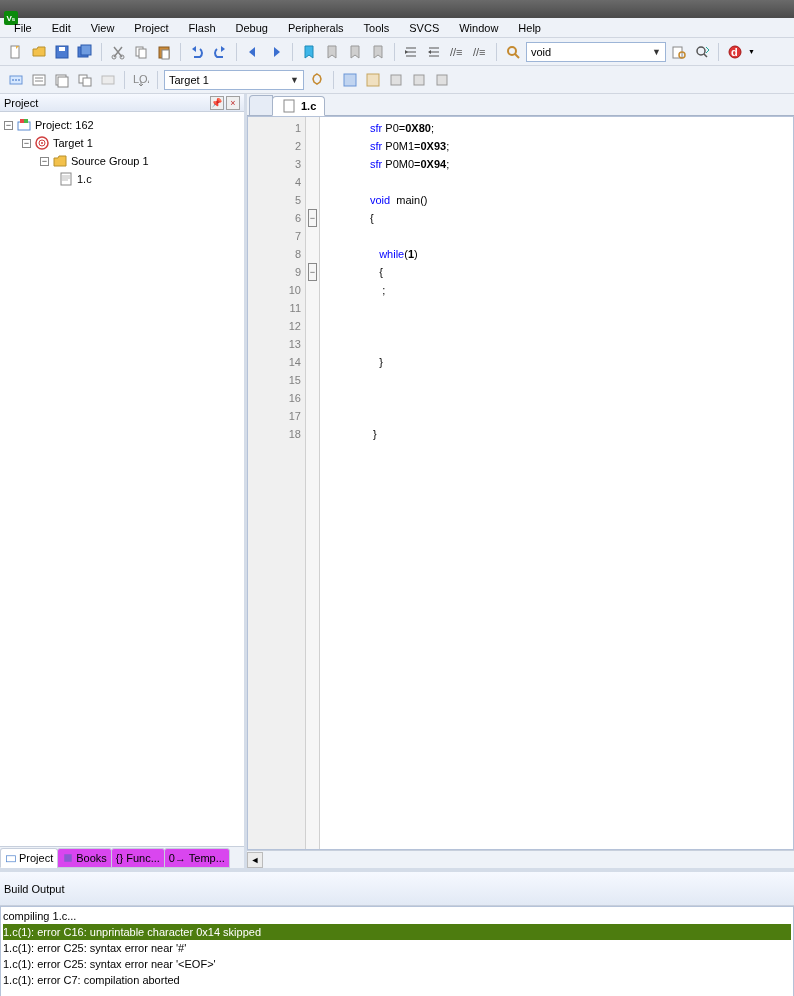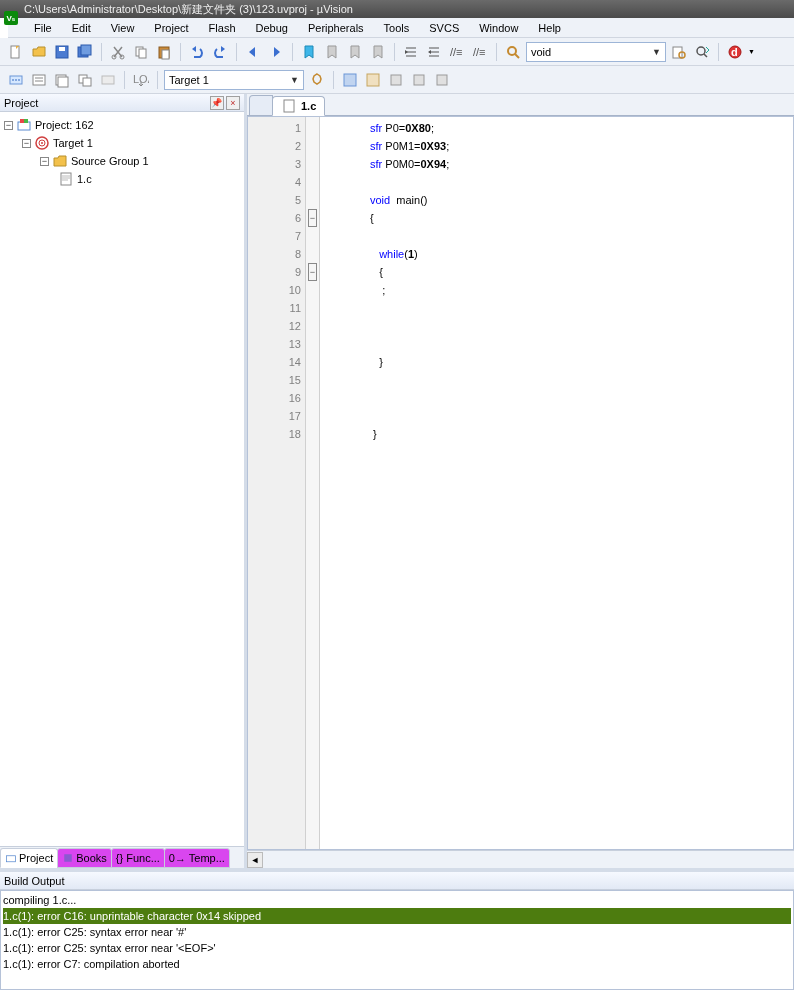--- a/index.html
+++ b/index.html
@@ -1,19 +1,19 @@
 <!DOCTYPE html>
 <html><head>
 <meta charset="utf-8">
 <style>
 *{box-sizing:border-box;margin:0;padding:0;font-family:Tahoma,"Segoe UI",Arial,sans-serif;font-size:11px;}
 html,body{width:794px;height:996px;overflow:hidden;background:#fff;}
 .title-bar{height:18px;background:linear-gradient(to bottom,#6a6a6a,#4a4a4a);color:#eee;display:flex;align-items:center;padding:0 4px;gap:6px;}
 .title-bar .icon{width:14px;height:14px;background:#0b8a0b;border-radius:2px;display:flex;align-items:center;justify-content:center;color:#fff;font-size:8px;font-weight:bold;margin-top:18px;}
-.menu-bar{height:20px;background:#eef2f8;border-bottom:1px solid #d0d6e0;display:flex;align-items:center;padding:0 16px;margin-left:8px;}
+.menu-bar{height:20px;background:#eef2f8;border-bottom:1px solid #d0d6e0;display:flex;align-items:center;padding:0 4px;}
 .menu-bar span{padding:2px 10px;cursor:default;}
 .toolbar{height:28px;background:#eef2f8;border-bottom:1px solid #d0d6e0;display:flex;align-items:center;padding:0 6px;gap:3px;}
 .tbtn{width:20px;height:20px;border:1px solid transparent;border-radius:3px;display:flex;align-items:center;justify-content:center;}
 .tsep{width:1px;height:18px;background:#c7cfdc;margin:0 3px;}
 .combo{height:20px;border:1px solid #9db5d7;background:#fff;display:flex;align-items:center;padding:0 4px;gap:4px;}
 .combo .arrow{font-size:9px;color:#333;}
 svg{display:block;}
 .main{display:flex;height:774px;}
 .proj-panel{width:247px;border-right:3px solid #d4dce8;display:flex;flex-direction:column;background:#fff;}
 .proj-header{height:18px;background:linear-gradient(to bottom,#f6f9ff,#e2e9f5);border-bottom:1px solid #c7cfdc;display:flex;align-items:center;justify-content:space-between;padding:0 4px;}
@@ -38,31 +38,30 @@
 .linebar div{height:18px;line-height:18px;}
 .foldbar{width:14px;background:#f6f6f6;border-right:1px solid #d0d0d0;padding-top:2px;}
 .foldbar div{height:18px;display:flex;align-items:center;justify-content:center;}
 .fold{width:9px;height:9px;border:1px solid #888;font-size:9px;line-height:7px;text-align:center;color:#555;}
 .code{flex:1;padding:2px 6px;font-family:"Courier New",monospace;font-size:13px;line-height:18px;white-space:pre;margin-left:44px;}
 .kw-blue{color:#0000ff;}
 .kw-num{font-weight:bold;}
 .editor-scroll{height:18px;background:#eef2f8;border-top:1px solid #c7cfdc;display:flex;align-items:center;}
 .scroll-arrow{width:16px;height:16px;border:1px solid #bbb;background:#ececec;display:flex;align-items:center;justify-content:center;font-size:9px;}
 .build-panel{border-top:4px solid #d4dce8;}
-.build-header{height:18px;background:linear-gradient(to bottom,#f6f9ff,#e2e9f5);border-bottom:1px solid #c7cfdc;padding:0 4px;display:flex;align-items:center;}
+.build-header{height:34px;background:linear-gradient(to bottom,#f6f9ff,#e2e9f5);border-bottom:1px solid #c7cfdc;padding:0 4px;display:flex;align-items:center;}
 .build-body{border:1px solid #b5c2d8;background:#fff;font-family:"Courier New",monospace;font-size:12px;line-height:16px;padding:1px 2px;height:100px;overflow:hidden;}
 .build-body .hl{background:#4d7c0f;color:#fff;}
 .tiny-ico{width:16px;height:16px;}
 </style>
 </head>
 <body>
 
 <div class="title-bar">
   <div class="icon">V₅</div>
-  <span>C:\Users\Administrator\Desktop\新建文件夹 (3)\123.uvproj - µVision</span>
 </div>
 
 <div class="menu-bar" id="menu-bar">
     <span>File</span>
     <span>Edit</span>
     <span>View</span>
     <span>Project</span>
     <span>Flash</span>
     <span>Debug</span>
     <span>Peripherals</span>

